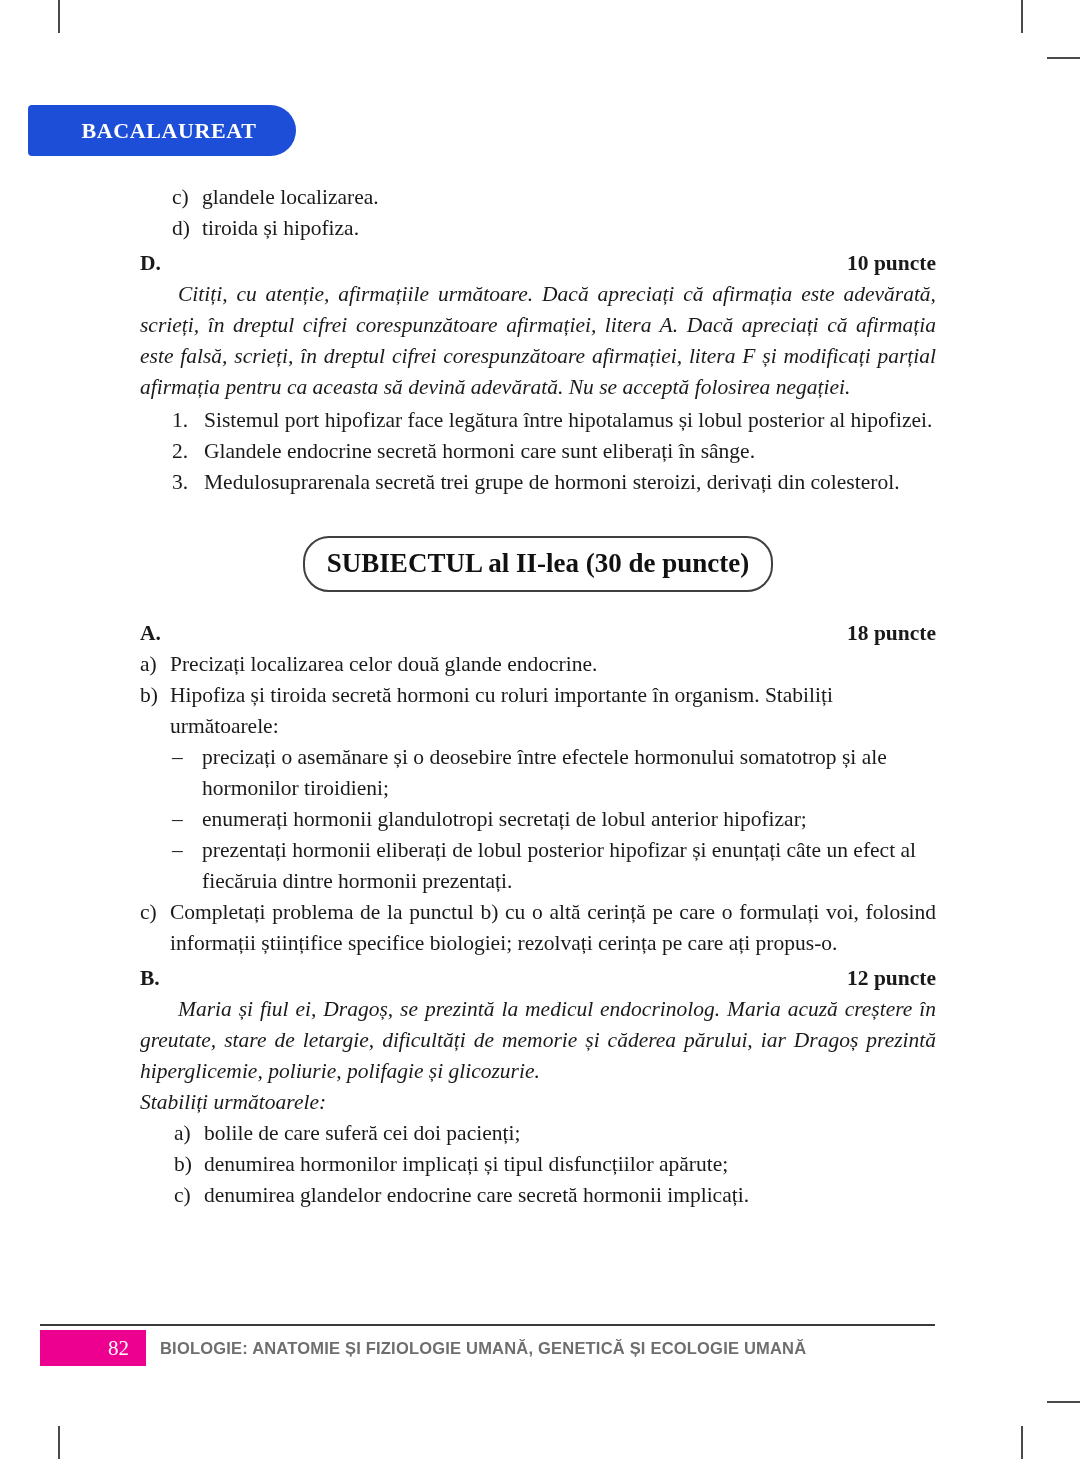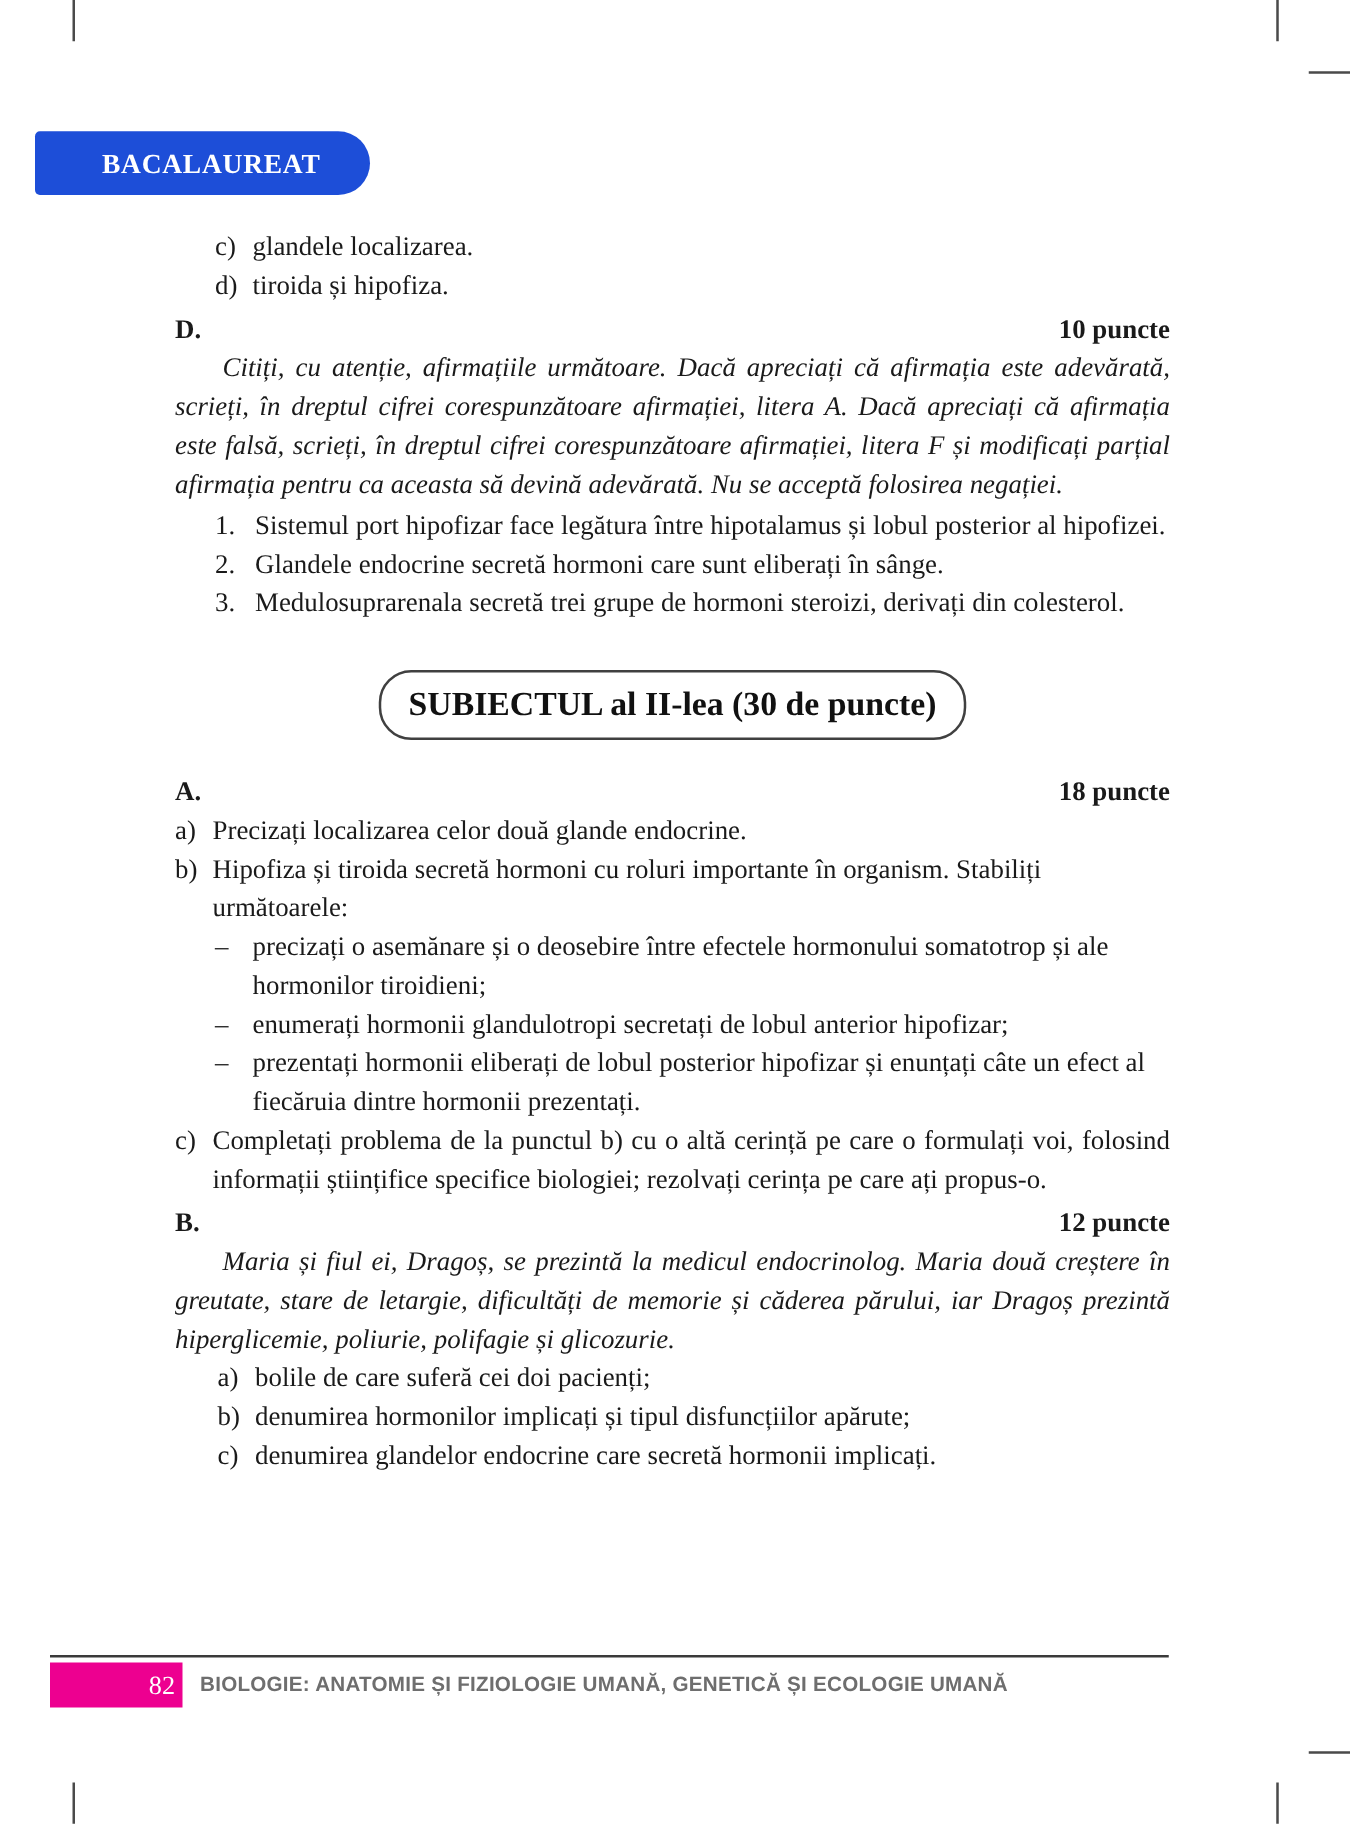--- a/index.html
+++ b/index.html
@@ -194,21 +194,21 @@
     height: 36px;
     background: #ED0090;
     display: flex;
     align-items: center;
     justify-content: flex-end;
   }
   .footer-block .pageno {
     color: #ffffff;
     font-size: 21px;
     font-weight: normal;
-    padding-right: 6px;
+    padding-right: 17px;
     font-family: "Liberation Serif", "DejaVu Serif", serif;
   }
   .footer-title {
     position: absolute;
     left: 160px;
     top: 1330px;
     height: 36px;
     display: flex;
     align-items: center;
     color: #6e6e6e;
@@ -304,21 +304,22 @@
     <div class="alpha-item">
       <span class="marker">c)</span>
       <span class="txt">Completați problema de la punctul b) cu o altă cerință pe care o formulați voi, folosind informații științifice specifice biologiei; rezolvați cerința pe care ați propus-o.</span>
     </div>
 
     <div class="section-head">
       <span class="letter">B.</span>
       <span class="points">12 puncte</span>
     </div>
 
-    <div class="para">Maria și fiul ei, Dragoș, se prezintă la medicul endocrinolog. Maria două creștere în greutate, stare de letargie, dificultăți de memorie și căderea părului, iar Dragoș prezintă hiperglicemie, poliurie, polifagie și glicozurie.</div>
+    <div class="para">Maria și fiul ei, Dragoș, se prezintă la medicul endocrinolog. Maria acuză creștere în greutate, stare de letargie, dificultăți de memorie și căderea părului, iar Dragoș prezintă hiperglicemie, poliurie, polifagie și glicozurie.</div>
+    <div class="para noindent">Stabiliți următoarele:</div>
 
     <div class="sub-alpha">
       <span class="marker">a)</span>
       <span class="txt">bolile de care suferă cei doi pacienți;</span>
     </div>
     <div class="sub-alpha">
       <span class="marker">b)</span>
       <span class="txt">denumirea hormonilor implicați și tipul disfuncțiilor apărute;</span>
     </div>
     <div class="sub-alpha">

